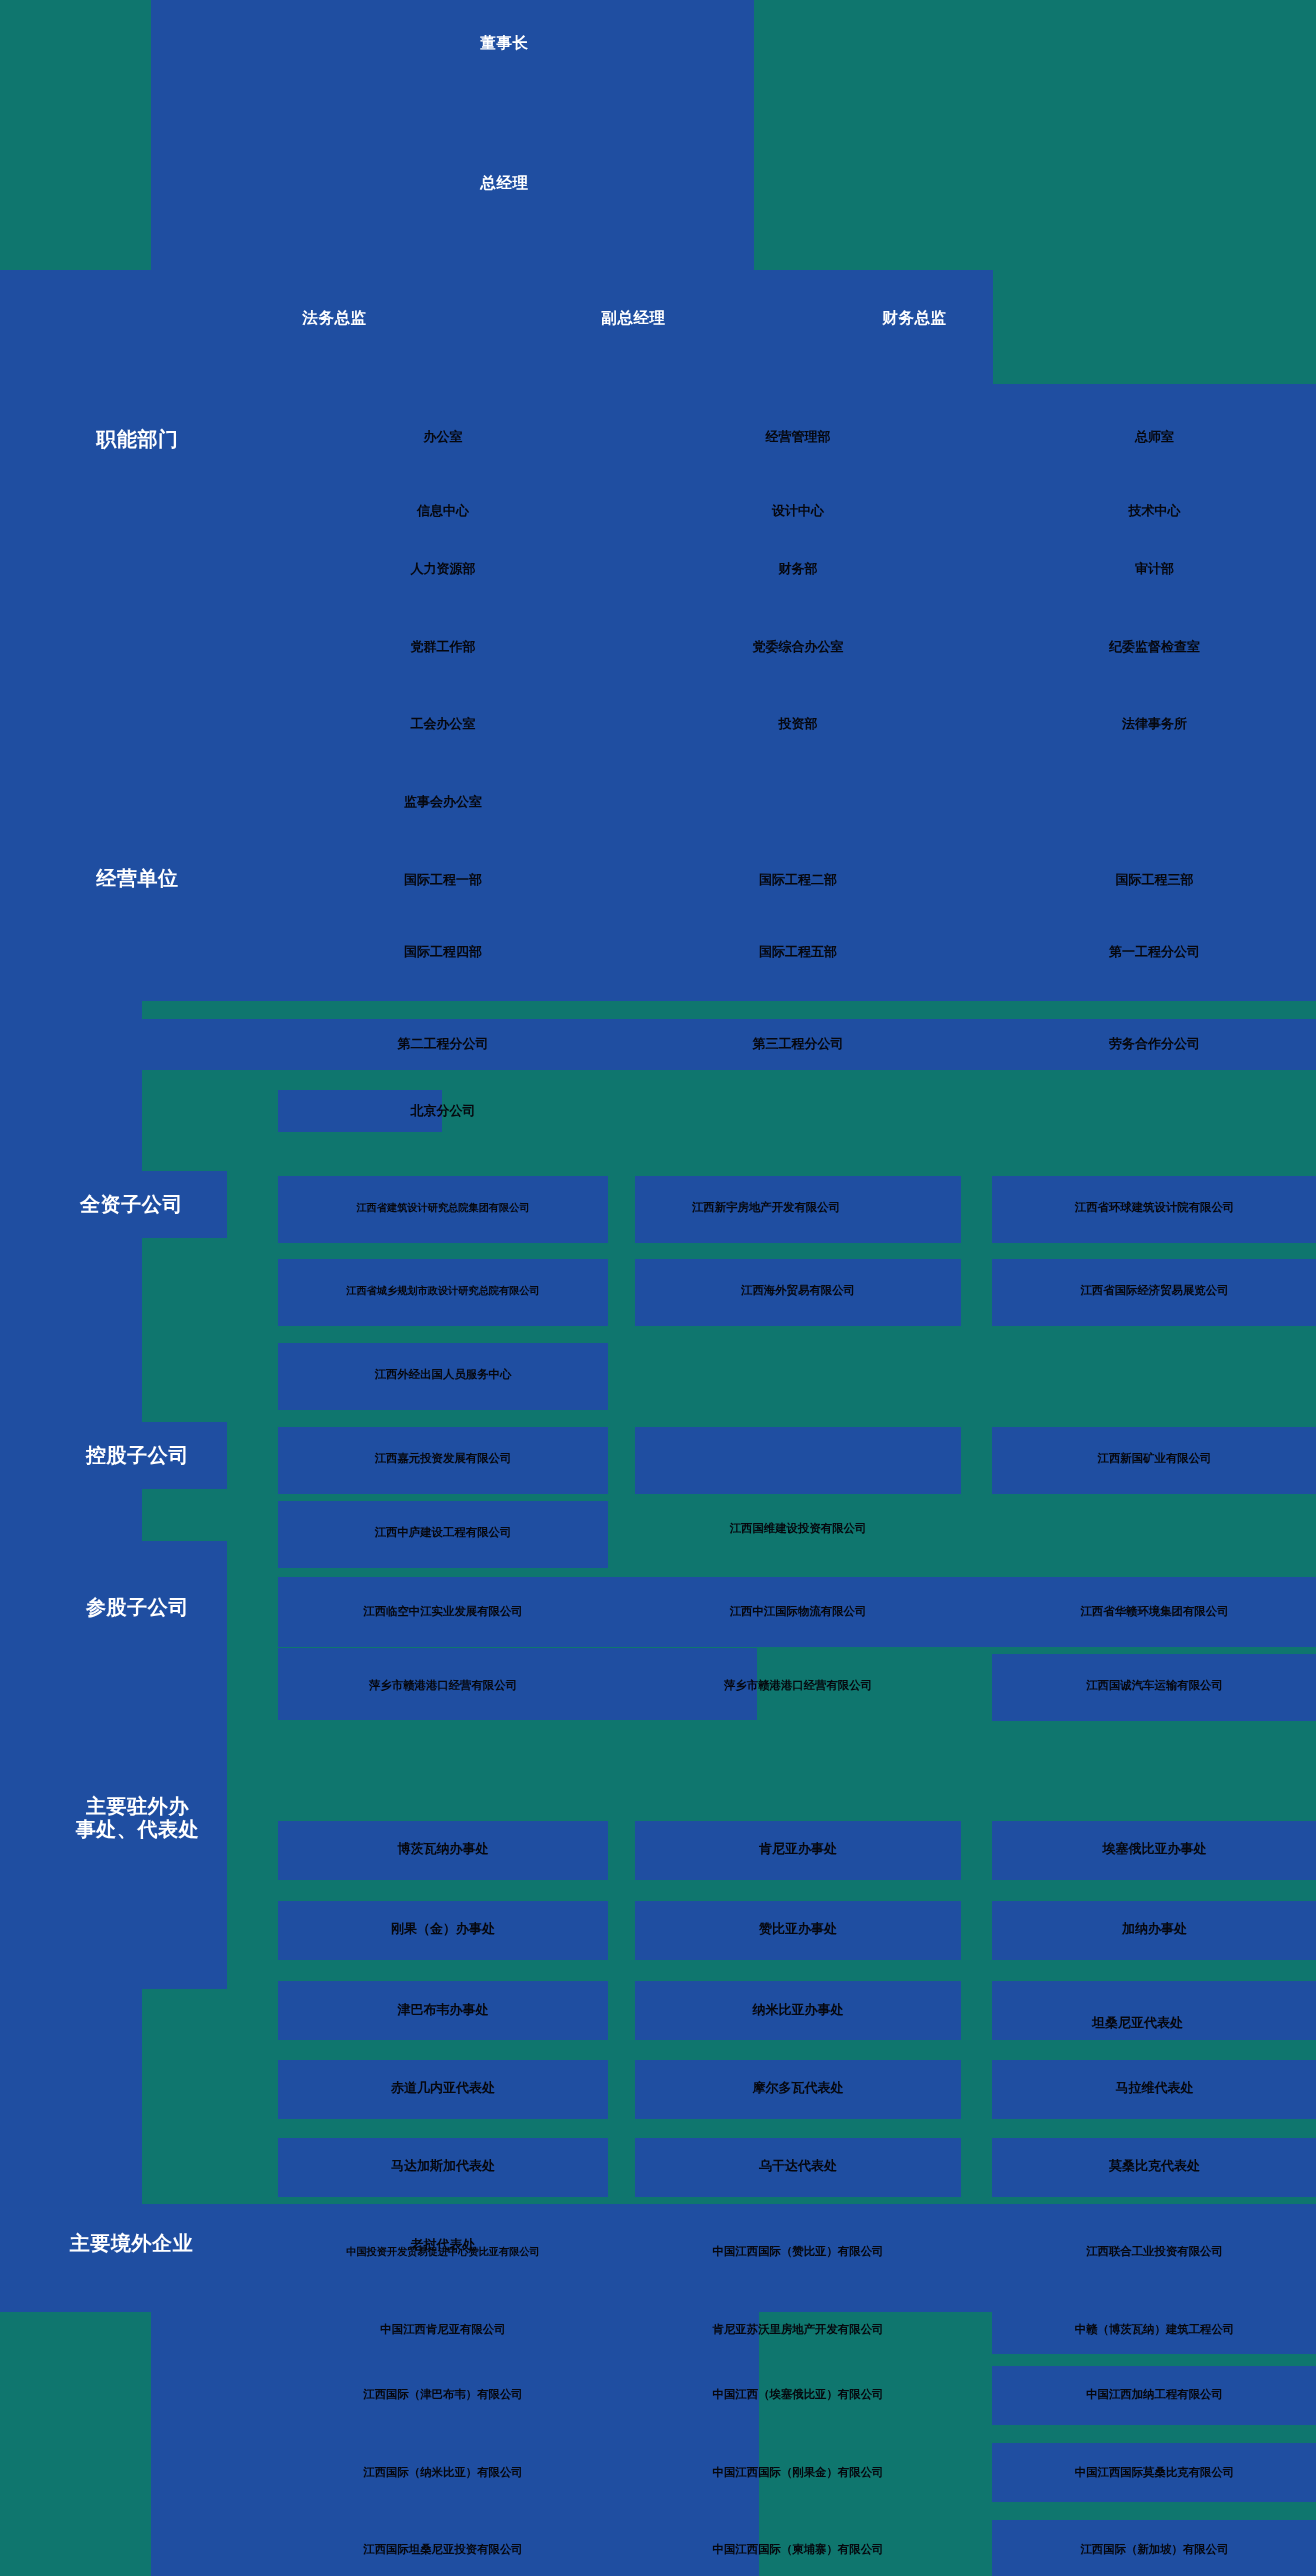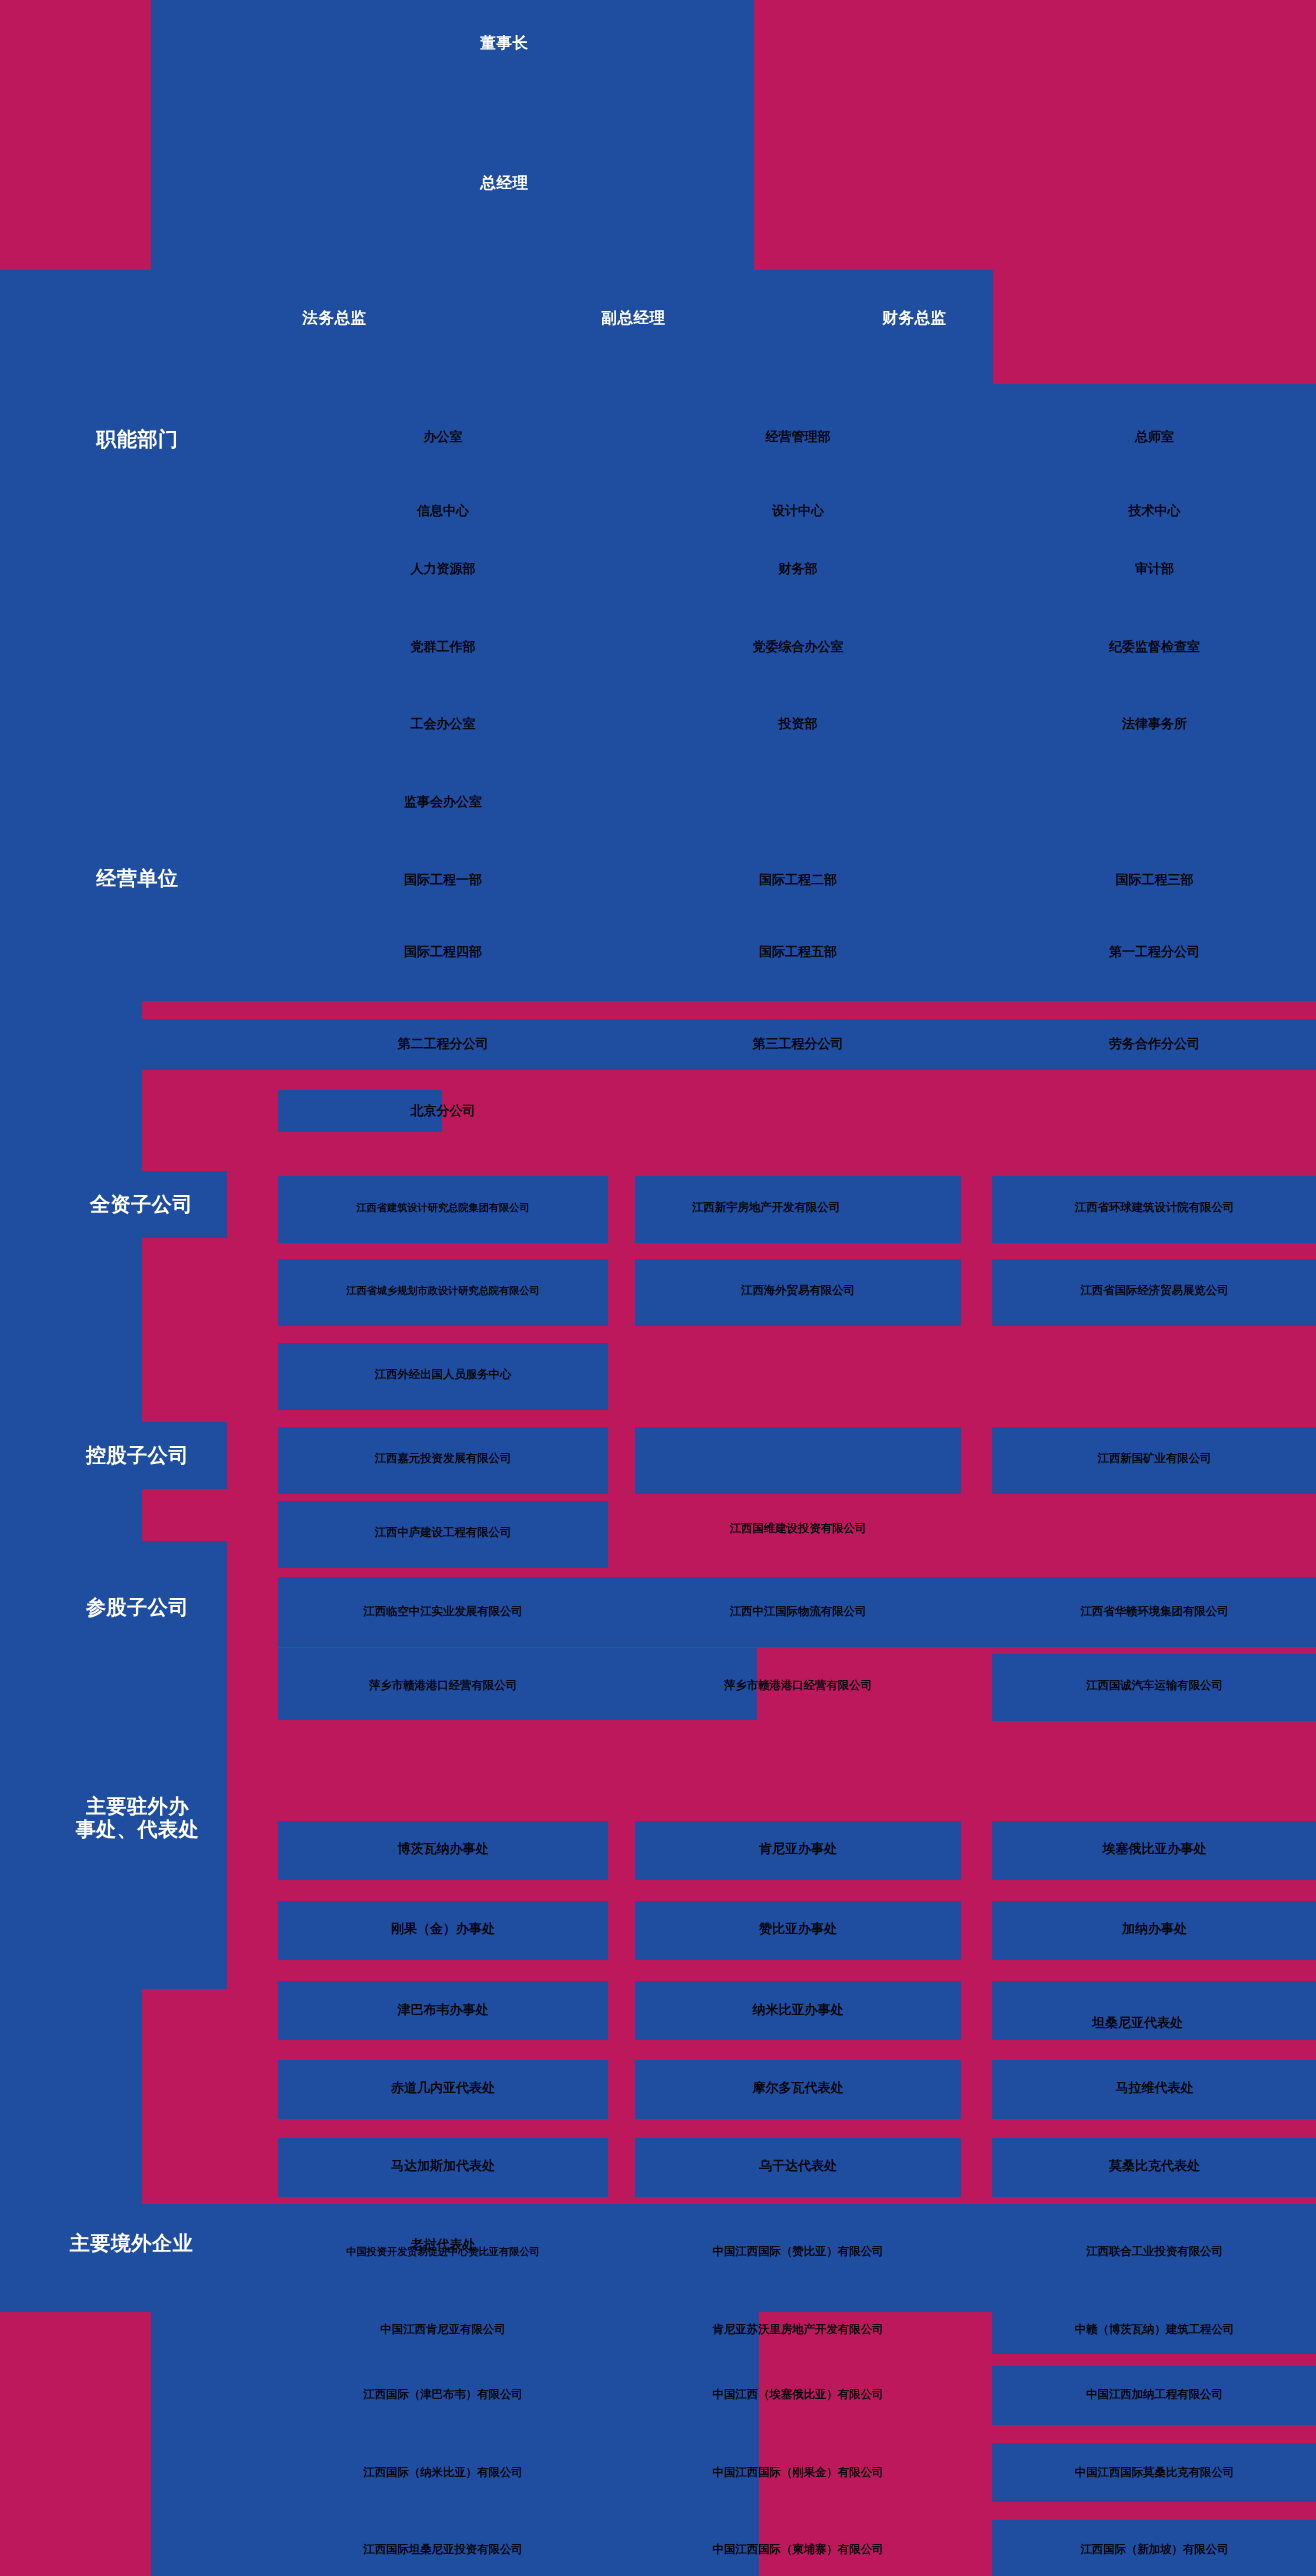--- a/index.html
+++ b/index.html
@@ -5,21 +5,21 @@
   * { box-sizing: border-box; margin: 0; padding: 0; }
   html, body {
     width: 1317px;
     background: #ffffff;
     font-family: "Liberation Sans", "DejaVu Sans", sans-serif;
   }
   #org-root {
     position: relative;
     width: 1317px;
     height: 2576px;
-    background: #be185d;
+    background: #0f766e;
     overflow: hidden;
   }
 
   
   .plate {
     position: absolute;
     background: #1f4ea1;
   }
 
   
@@ -122,21 +122,21 @@
   <div class="cell exec" style="left:370px; top:170px; width:269px; height:26px;">总经理</div>
 
   <div class="cell exec" style="left:221px; top:305px; width:227px; height:26px;">法务总监</div>
   <div class="cell exec" style="left:520px; top:305px; width:227px; height:26px;">副总经理</div>
   <div class="cell exec" style="left:801px; top:305px; width:227px; height:26px;">财务总监</div>
 
   <div class="cell sect" style="left:54px; top:427px; width:167px; height:24px;">职能部门</div>
 
   <div class="cell sect" style="left:54px; top:866px; width:167px; height:24px;">经营单位</div>
 
-  <div class="cell sect" style="left:58px; top:1192px; width:167px; height:24px;">全资子公司</div>
+  <div class="cell sect" style="left:48px; top:1192px; width:167px; height:24px;">全资子公司</div>
 
   <div class="cell sect" style="left:54px; top:1443px; width:167px; height:24px;">控股子公司</div>
 
   <div class="cell sect" style="left:54px; top:1595px; width:167px; height:24px;">参股子公司</div>
 
   <div class="cell sect" style="left:48px; top:1788px; width:179px; height:60px;">
     <span>主要驻外办</span>
     <span>事处、代表处</span>
   </div>
 

